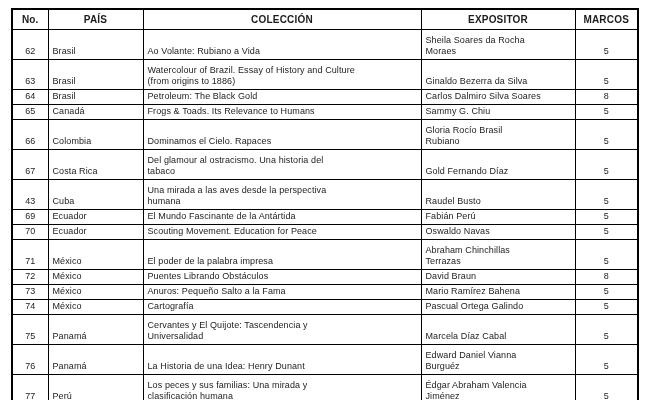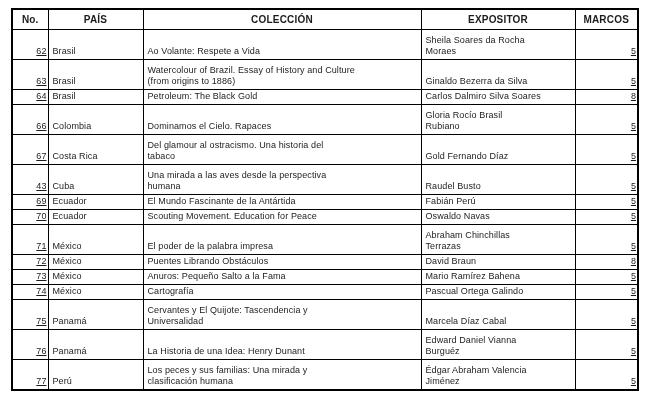--- a/index.html
+++ b/index.html
@@ -44,21 +44,21 @@
     padding: 1px 2px;
     letter-spacing: 0.2px;
   }
   td {
     font-size: 9px;
     line-height: 11px;
     vertical-align: bottom;
     padding: 1px 3px 2px 4px;
     letter-spacing: 0.1px;
   }
-  td.center { text-align: right; padding-left: 1px; padding-right: 1px; text-decoration: underline; }
+  td.center { text-align: center; padding-left: 1px; padding-right: 1px; }
   td.pre { white-space: pre-line; }
   tr.tall td { height: 26px; }
   tr.normal td { height: 9px; margin-top: 8px; }
 </style>
 </head>
 <body>
 
 <div class="sheet">
   <table class="exhibit-table">
     <colgroup>
@@ -74,39 +74,46 @@
         <th>PAÍS</th>
         <th>COLECCIÓN</th>
         <th>EXPOSITOR</th>
         <th>MARCOS</th>
       </tr>
     </thead>
     <tbody id="table-body">
         <tr class="tall">
           <td class="center">62</td>
           <td>Brasil</td>
-          <td class="pre">Ao Volante: Respete a Vida</td>
+          <td class="pre">Ao Volante: Rubiano a Vida</td>
           <td class="pre">Sheila Soares da Rocha
 Moraes</td>
           <td class="center">5</td>
         </tr>
         <tr class="tall">
           <td class="center">63</td>
           <td>Brasil</td>
           <td class="pre">Watercolour of Brazil. Essay of History and Culture
 (from origins to 1886)</td>
           <td class="pre">Ginaldo Bezerra da Silva</td>
           <td class="center">5</td>
         </tr>
         <tr class="normal">
           <td class="center">64</td>
           <td>Brasil</td>
           <td class="pre">Petroleum: The Black Gold</td>
           <td class="pre">Carlos Dalmiro Silva Soares</td>
           <td class="center">8</td>
+        </tr>
+        <tr class="normal">
+          <td class="center">65</td>
+          <td>Canadá</td>
+          <td class="pre">Frogs &amp; Toads. Its Relevance to Humans</td>
+          <td class="pre">Sammy G. Chiu</td>
+          <td class="center">5</td>
         </tr>
         <tr class="tall">
           <td class="center">66</td>
           <td>Colombia</td>
           <td class="pre">Dominamos el Cielo. Rapaces</td>
           <td class="pre">Gloria Rocío Brasil
 Rubiano</td>
           <td class="center">5</td>
         </tr>
         <tr class="tall">

